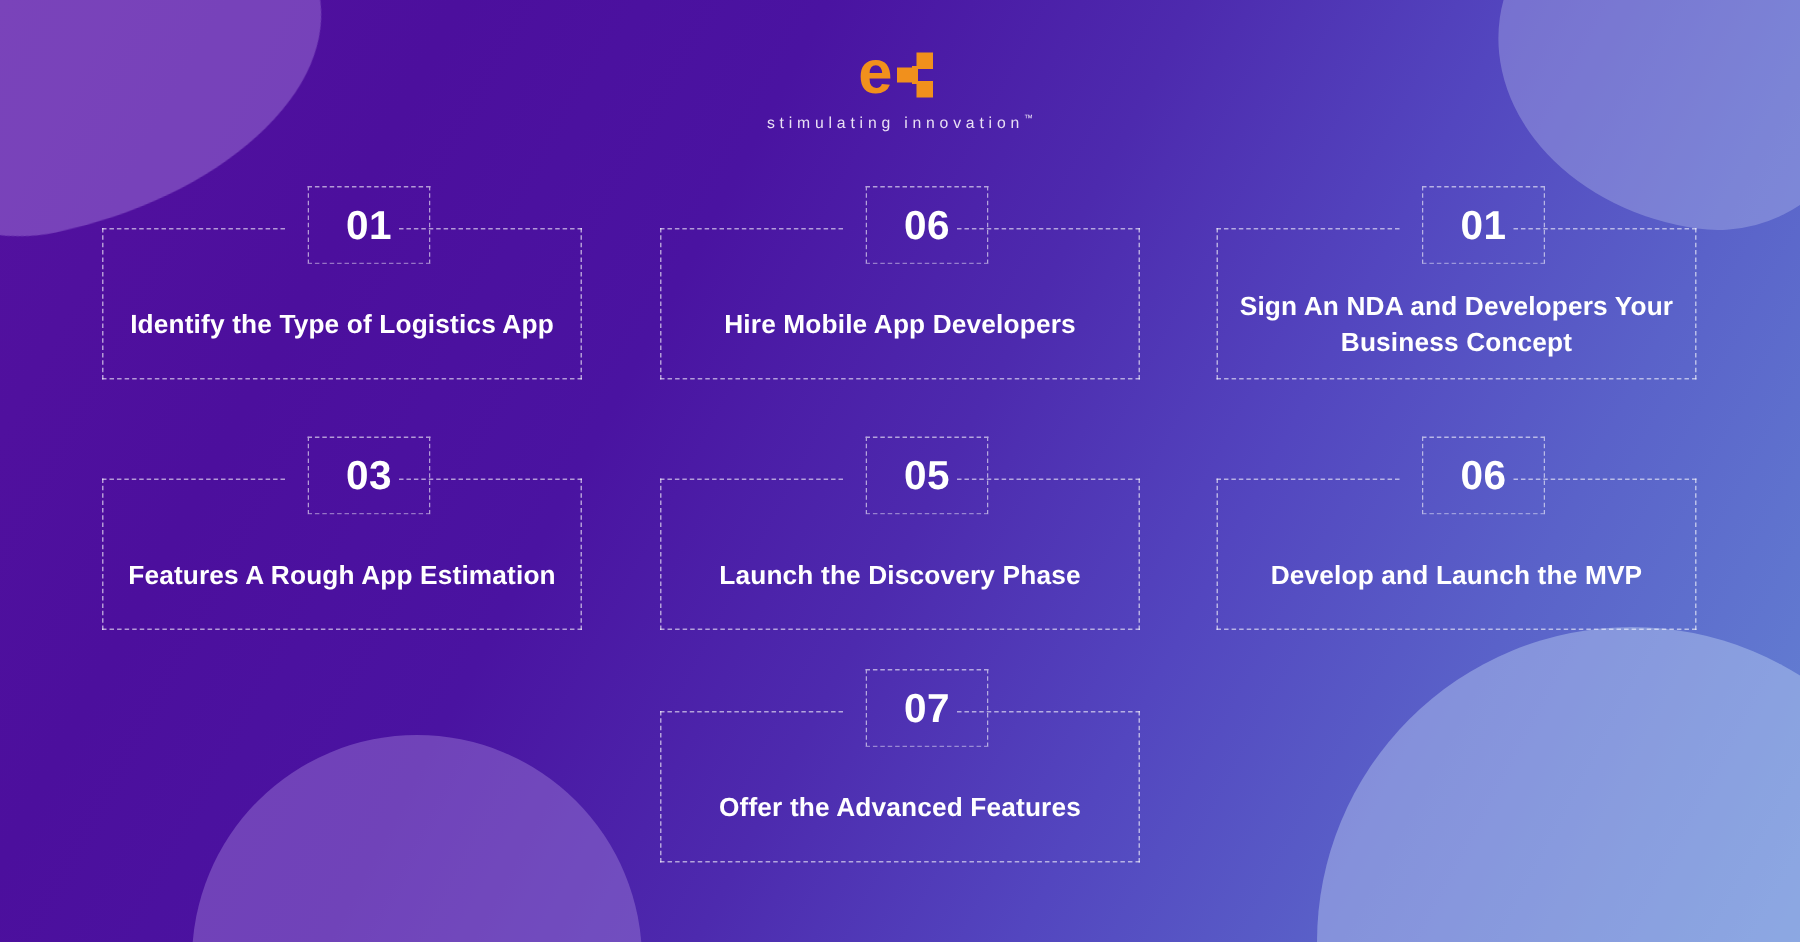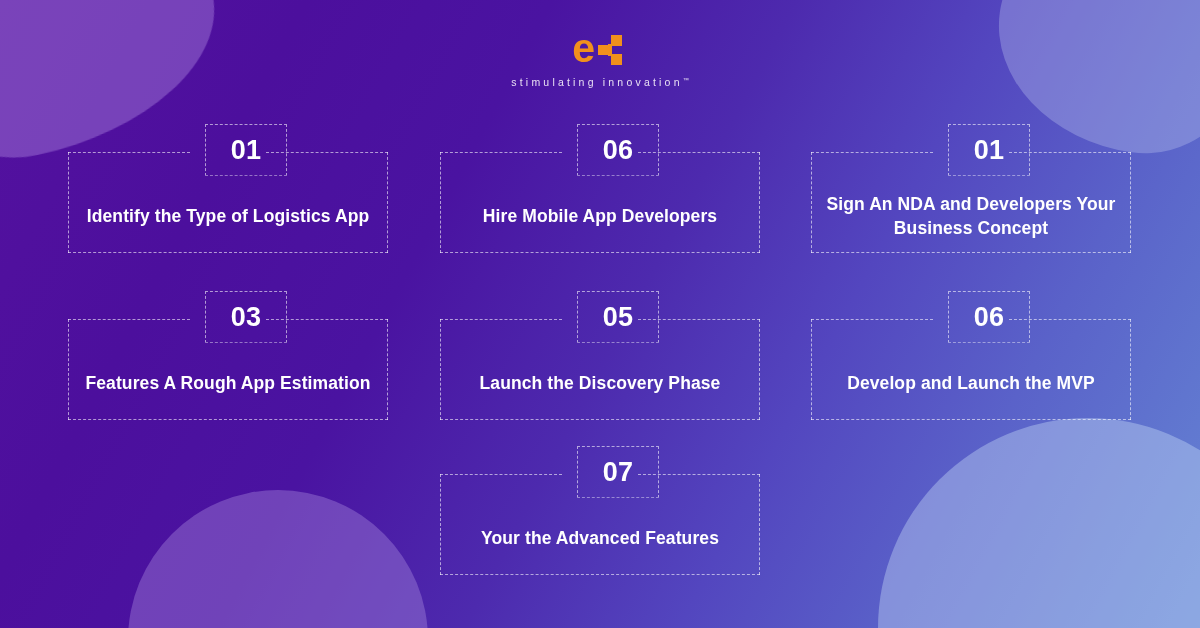--- a/index.html
+++ b/index.html
@@ -241,17 +241,17 @@
       <div class="card-title">Develop and Launch the MVP</div>
     </div>
 
     <div class="card col-2 row-3">
       <span class="edge edge-top-l"></span>
         <span class="edge edge-top-r"></span>
       <span class="edge edge-left"></span>
         <span class="edge edge-right"></span>
         <span class="edge edge-bottom"></span>
       <div class="badge">07</div>
-      <div class="card-title">Your the Advanced Features</div>
+      <div class="card-title">Offer the Advanced Features</div>
     </div>
 
   </div>
 </div>
 
 </body></html>

